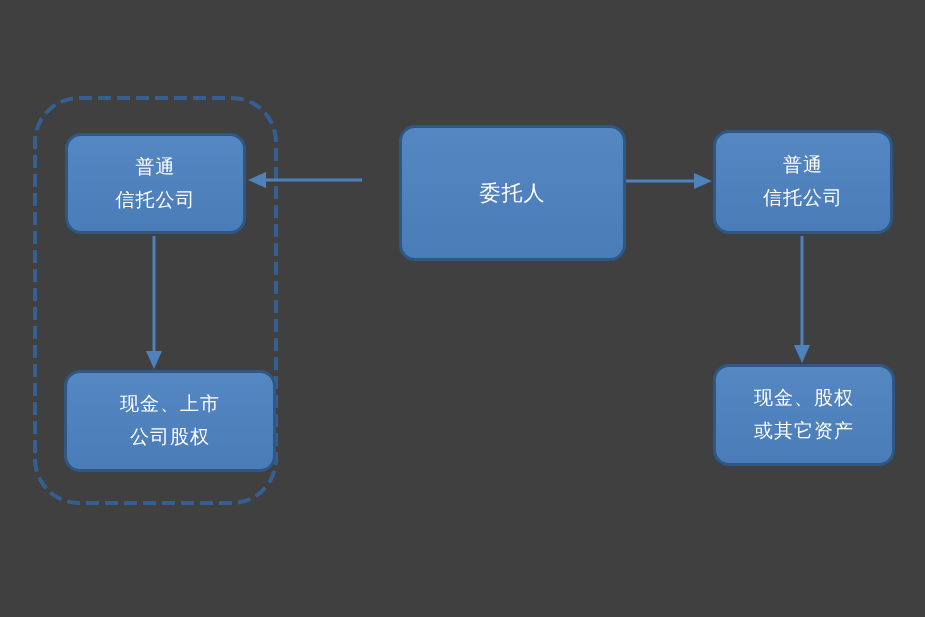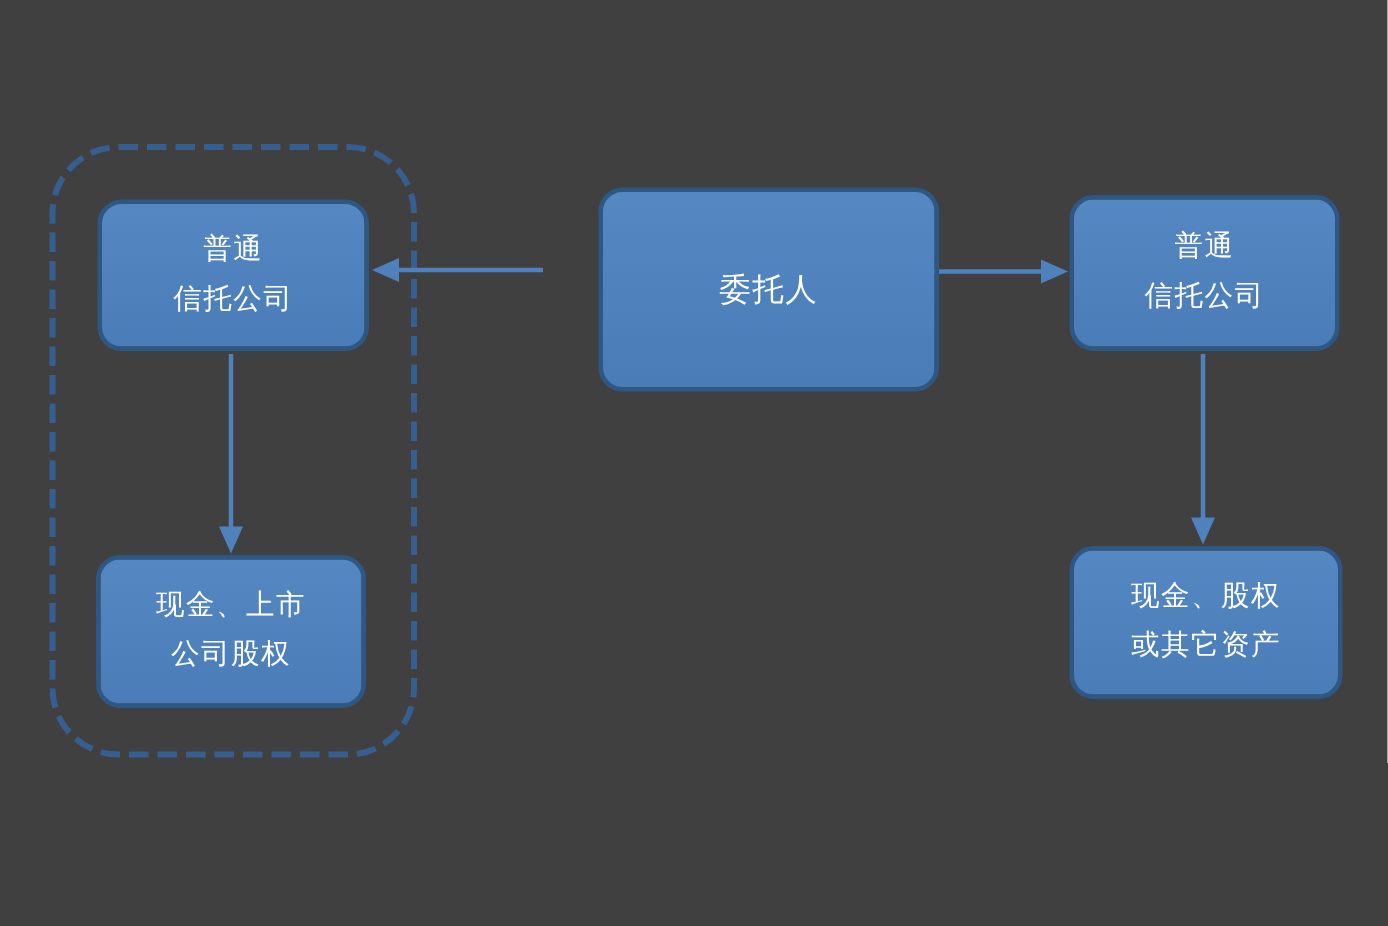--- a/index.html
+++ b/index.html
@@ -34,21 +34,21 @@
     justify-content: center;
     text-align: center;
     font-size: 19px;
     line-height: 1.72;
     white-space: pre-line;
     letter-spacing: 1px;
   }
   .node-left-trust   { left: 65px;  top: 133px; width: 181px; height: 101px; }
   .node-trustor      { left: 363px; top: 125px; width: 227px; height: 136px; font-size: 21px; margin-left: 36px; }
   .node-right-trust  { left: 713px; top: 130px; width: 180px; height: 104px; }
-  .node-left-assets  { left: 64px;  top: 370px; width: 180px; height: 102px; }
+  .node-left-assets  { left: 64px;  top: 370px; width: 212px; height: 102px; }
   .node-right-assets { left: 713px; top: 364px; width: 182px; height: 102px; text-align: right; }
 </style>
 </head>
 <body>
 
 <div class="canvas">
 
   <svg class="layer" viewBox="0 0 925 617" xmlns="http://www.w3.org/2000/svg">
 
     <rect x="35" y="98" width="241" height="405" rx="44" ry="44" fill="none" stroke-width="4" stroke-dasharray="13 6" stroke="#365f91"></rect>

